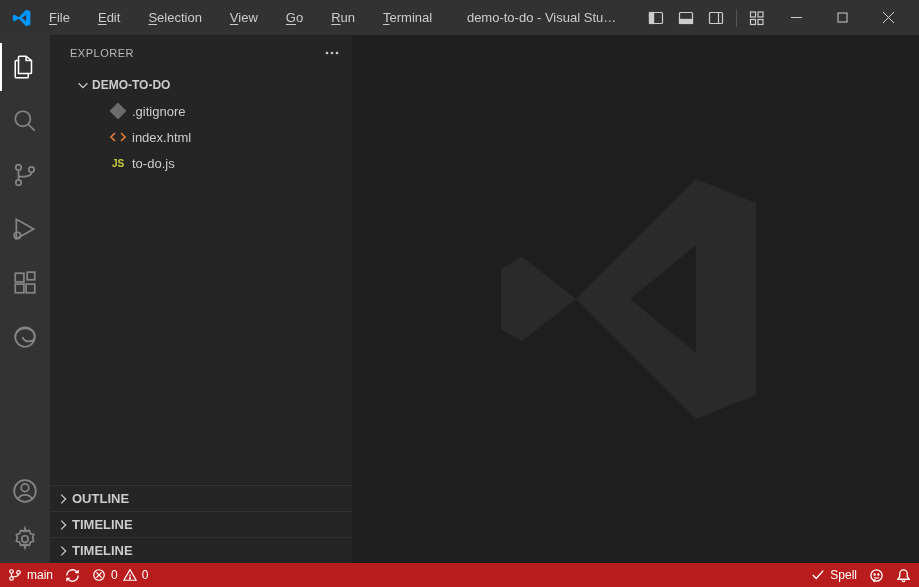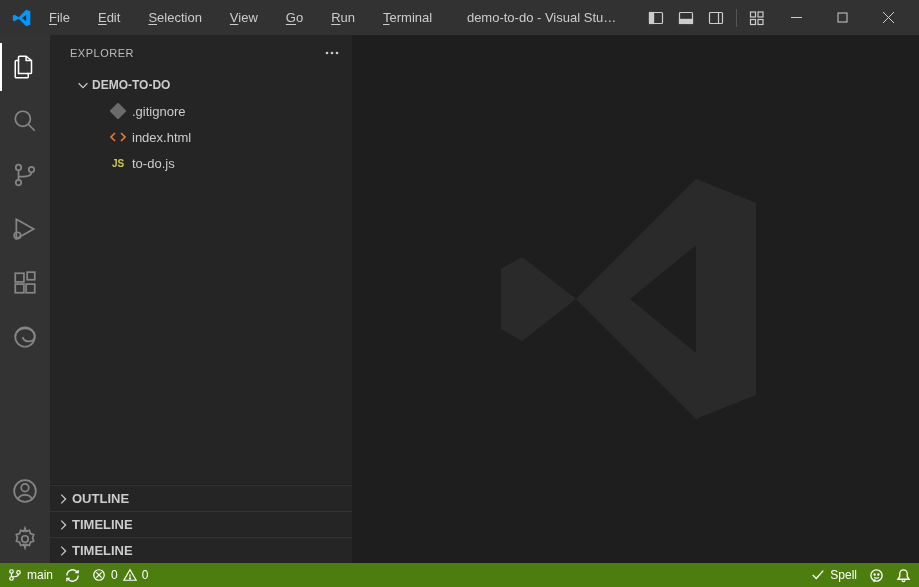--- a/index.html
+++ b/index.html
@@ -42,21 +42,21 @@
 
 
 .editor { flex: 1; background: #1e1e1e; display: flex; align-items: center; justify-content: center; position: relative; }
 .watermark { opacity: 0.05; }
 
 
 .collapsed-sections { border-top: 1px solid #1e1e1e; }
 .section-row { height: 26px; display: flex; align-items: center; padding-left: 4px; font-weight: 700; font-size: 13px; color: #ccc; border-top: 1px solid #333; }
 
 
-.statusbar { height: 24px; background: #4d7c0f; color: #fff; display: flex; align-items: center; padding: 0 8px; font-size: 12px; }
+.statusbar { height: 24px; background: #b91c1c; color: #fff; display: flex; align-items: center; padding: 0 8px; font-size: 12px; }
 .sb-left, .sb-right { display: flex; align-items: center; gap: 12px; }
 .sb-right { margin-left: auto; }
 .sb-item { display: inline-flex; align-items: center; gap: 5px; }
 
 svg { display: block; }
 </style>
 </head>
 <body>
 
 <div class="titlebar">

